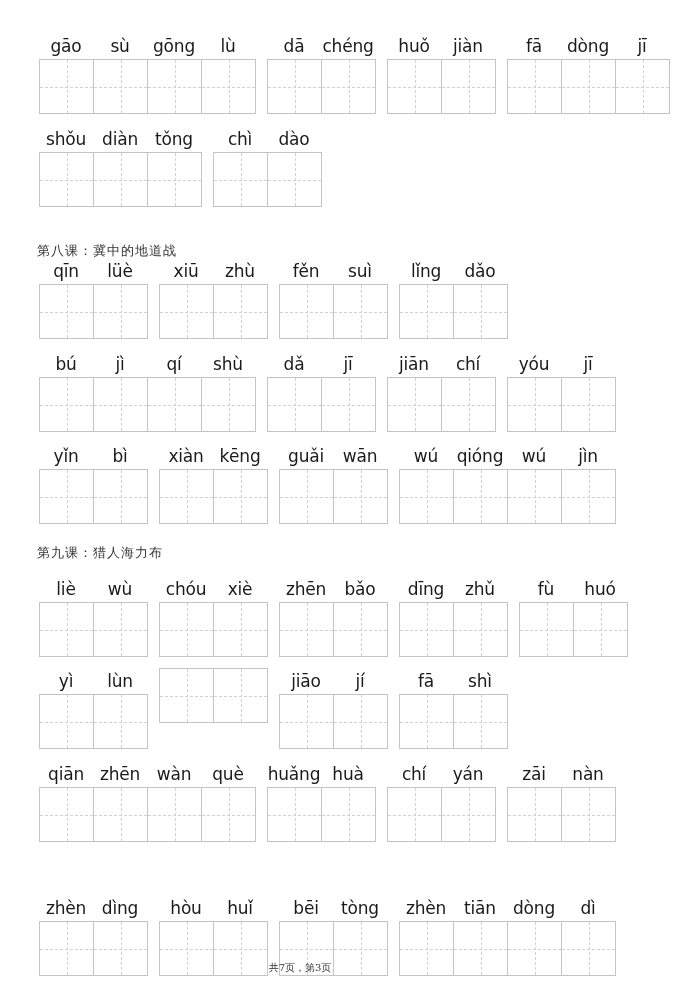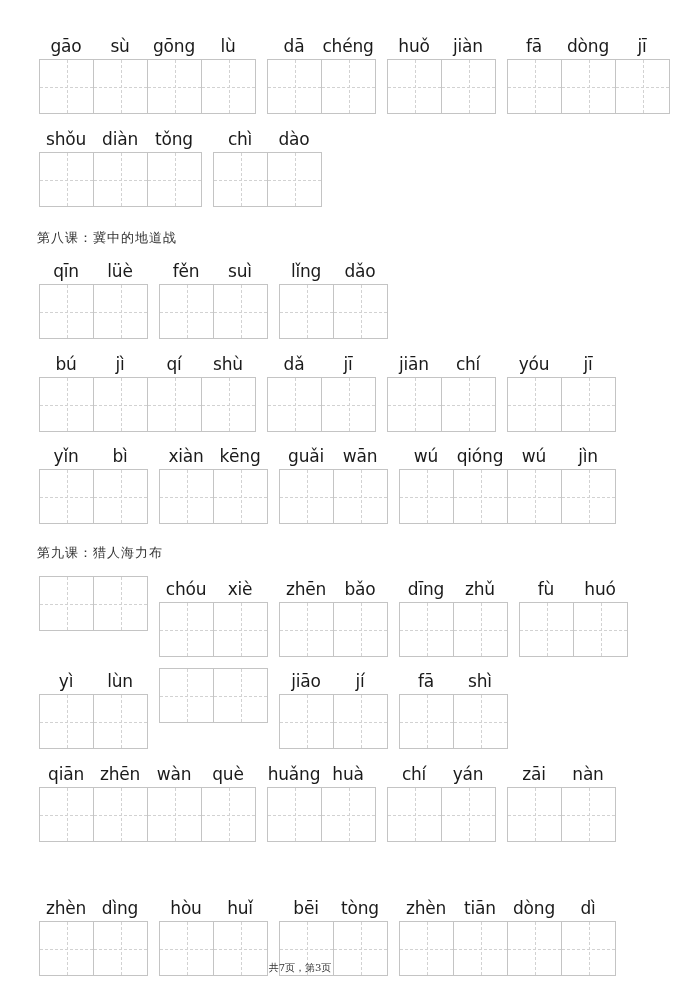--- a/index.html
+++ b/index.html
@@ -91,27 +91,37 @@
         <span class="py">chì</span>
         <span class="py">dào</span>
       </div>
       <div class="cells">
         <div class="cell"></div>
         <div class="cell"></div>
       </div>
     </div>
   </div>
 
-<div class="heading" style="top:229px;">第八课：冀中的地道战</div>
+<div class="heading" style="top:242px;">第八课：冀中的地道战</div>
 
 <div class="row" style="top:258px;">
     <div class="group">
       <div class="pinyins">
         <span class="py">qīn</span>
         <span class="py">lüè</span>
+      </div>
+      <div class="cells">
+        <div class="cell"></div>
+        <div class="cell"></div>
+      </div>
+    </div>
+    <div class="group">
+      <div class="pinyins">
+        <span class="py">xiū</span>
+        <span class="py">zhù</span>
       </div>
       <div class="cells">
         <div class="cell"></div>
         <div class="cell"></div>
       </div>
     </div>
     <div class="group">
       <div class="pinyins">
         <span class="py">fěn</span>
         <span class="py">suì</span>
@@ -222,20 +232,24 @@
         <div class="cell"></div>
         <div class="cell"></div>
       </div>
     </div>
   </div>
 
 <div class="heading" style="top:544px;">第九课：猎人海力布</div>
 
 <div class="row" style="top:576px;">
     <div class="group">
+      <div class="pinyins">
+        <span class="py">liè</span>
+        <span class="py">wù</span>
+      </div>
       <div class="cells">
         <div class="cell"></div>
         <div class="cell"></div>
       </div>
     </div>
     <div class="group">
       <div class="pinyins">
         <span class="py">chóu</span>
         <span class="py">xiè</span>
       </div>

